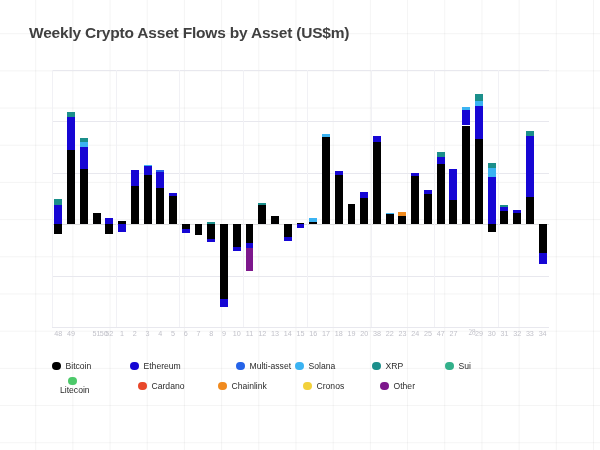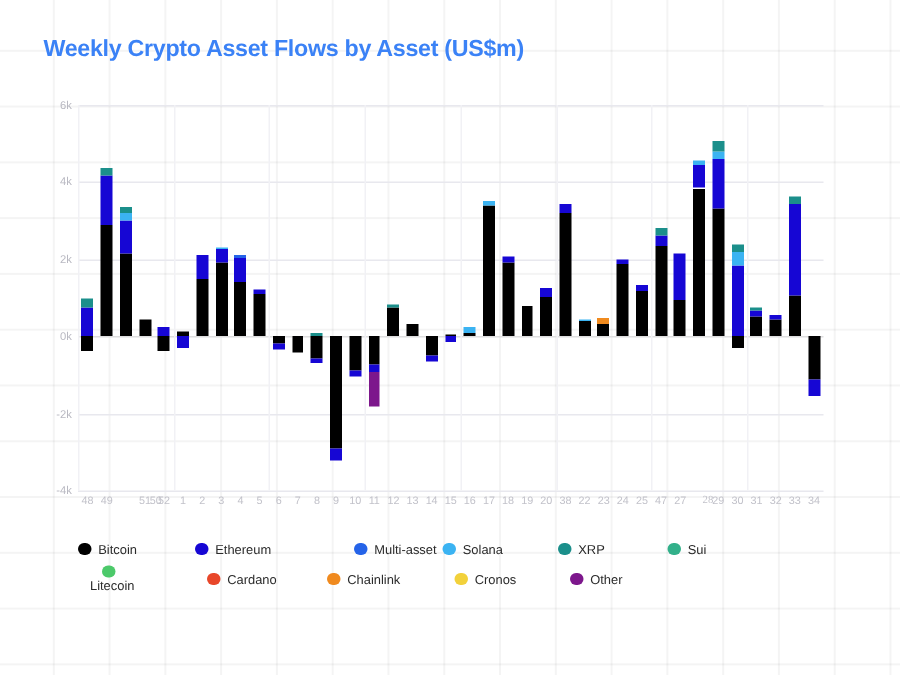--- a/index.html
+++ b/index.html
@@ -16,21 +16,21 @@
       linear-gradient(to right, rgba(0,0,0,0.045) 1px, transparent 1px),
       linear-gradient(to bottom, rgba(0,0,0,0.045) 1px, transparent 1px);
     background-size:37.2px 37.2px;
     background-position:-2px -4px;
     pointer-events:none;
   }
   #card{position:absolute;inset:0;}
 
   #title{
     position:absolute;left:29px;top:24px;
-    font-size:15.5px;font-weight:700;color:#3b82f6;
+    font-size:15.5px;font-weight:700;color:#404040;
     letter-spacing:-0.2px;white-space:nowrap;
   }
 
   #plot-wrap{
     position:absolute;
     left:52px;top:70px;width:497px;height:257px;
   }
   .gridline{
     position:absolute;left:0;width:100%;height:1px;
     background:#e8e8ee;
@@ -89,28 +89,20 @@
 </style>
 </head>
 <body>
 
 <div id="page-bg"></div>
 
 <div id="card">
 
   <div id="title">Weekly Crypto Asset Flows by Asset (US$m)</div>
 
-  <div id="yaxis">
-      <div class="ylabel" style="top: 0px;">6k</div>
-      <div class="ylabel" style="top: 51.4px;">4k</div>
-      <div class="ylabel" style="top: 102.8px;">2k</div>
-      <div class="ylabel" style="top: 154.2px;">0k</div>
-      <div class="ylabel" style="top: 205.6px;">-2k</div>
-      <div class="ylabel" style="top: 257px;">-4k</div>
-    </div>
 
   <div id="plot-wrap">
     <div id="gridlines">
         <div class="gridline" style="top: 0px;"></div>
         <div class="gridline" style="top: 51.4px;"></div>
         <div class="gridline" style="top: 102.8px;"></div>
         <div class="gridline zero" style="top: 154.2px;"></div>
         <div class="gridline" style="top: 205.6px;"></div>
         <div class="gridline" style="top: 257px;"></div>
       </div>

